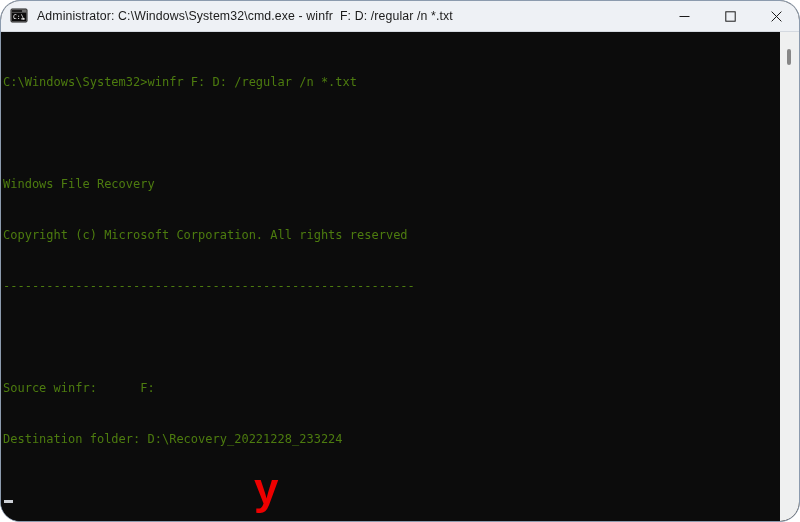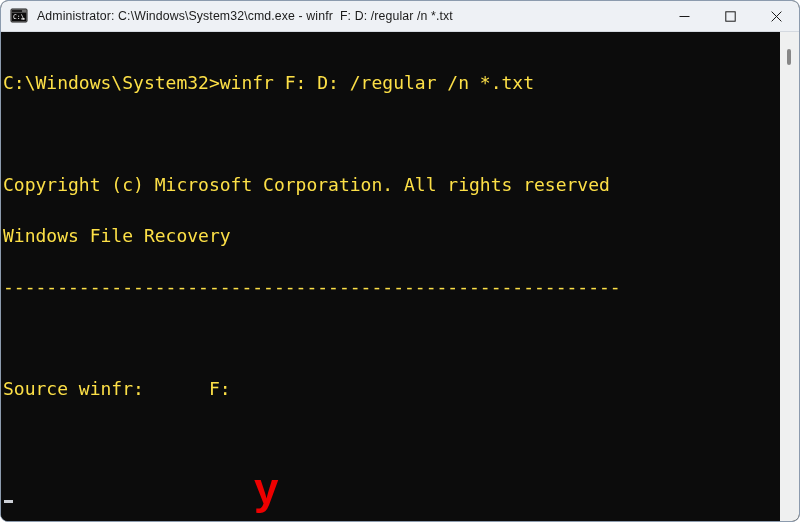--- a/index.html
+++ b/index.html
@@ -15,21 +15,21 @@
   }
 
   #window {
     position: absolute;
     left: 0; top: 0;
     width: 800px;
     height: 522px;
     box-sizing: border-box;
     background: #0c0c0c;
     border: 1px solid #8c9bae;
-    border-radius: 8px;
+    border-radius: 20px;
     overflow: hidden;
   }
 
   
   #titlebar {
     position: absolute;
     left: 0; top: 0;
     width: 100%;
     height: 31px;
     background: #eef1f5;
@@ -77,23 +77,23 @@
   }
   #screen {
     position: absolute;
     left: 0;
     top: 0;
     right: 20px;
     bottom: 0;
     padding: 8px 0 0 2px;
     box-sizing: border-box;
     font-family: "DejaVu Sans Mono", "Liberation Mono", monospace;
-    font-size: 18px;
+    font-size: 12px;
     line-height: 17px;
-    color: #fde047;
+    color: #4d7c0f;
     white-space: pre;
     letter-spacing: 0px;
   }
   .line {
     white-space: pre;
     height: 17px;
   }
   .blank { height: 17px; }
 
   
@@ -170,25 +170,26 @@
           <line x1="0.6" y1="0.6" x2="10.4" y2="10.4" stroke="#1b1b1b" stroke-width="1"></line>
           <line x1="10.4" y1="0.6" x2="0.6" y2="10.4" stroke="#1b1b1b" stroke-width="1"></line>
         </svg>
     </div>
   </div>
 
   <div id="terminal">
     <div id="screen">
       <div class="line">C:\Windows\System32&gt;winfr F: D: /regular /n *.txt</div>
       <div class="line blank"></div>
+      <div class="line">Windows File Recovery</div>
       <div class="line">Copyright (c) Microsoft Corporation. All rights reserved</div>
-      <div class="line">Windows File Recovery</div>
       <div class="line">---------------------------------------------------------</div>
       <div class="line blank"></div>
       <div class="line">Source winfr:      F:</div>
+      <div class="line">Destination folder: D:\Recovery_20221228_233224</div>
       
       
       
       
       
       
       
       
       
       

